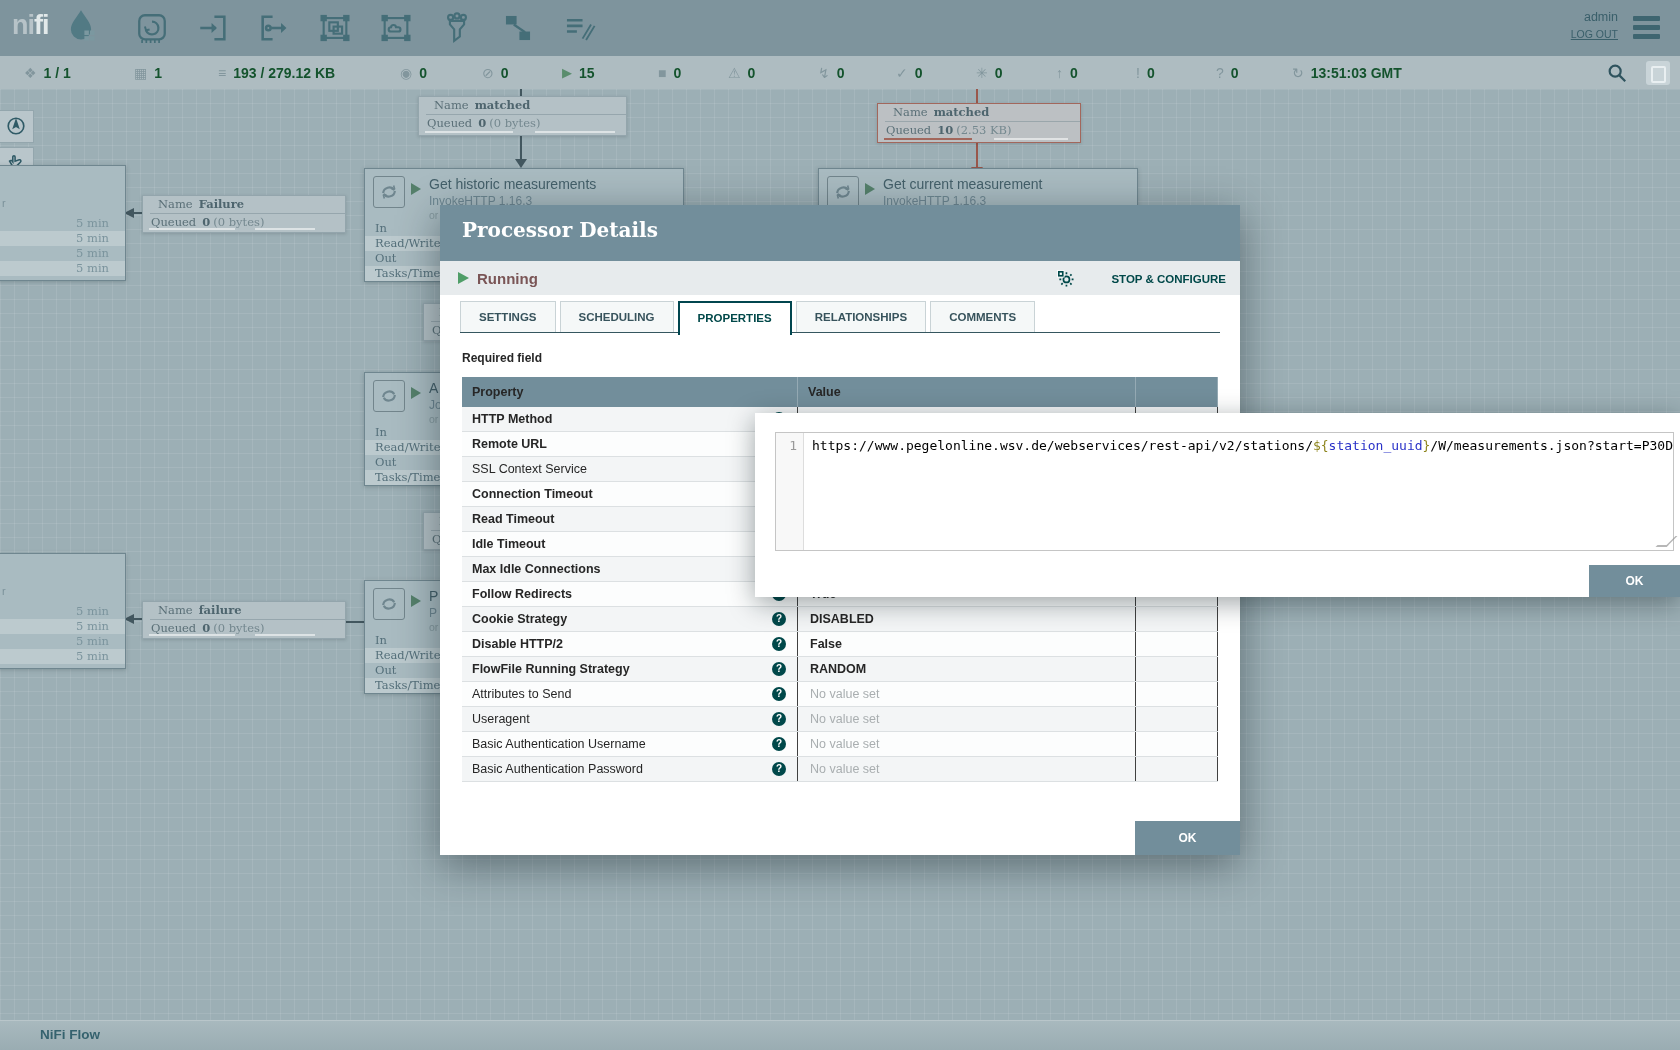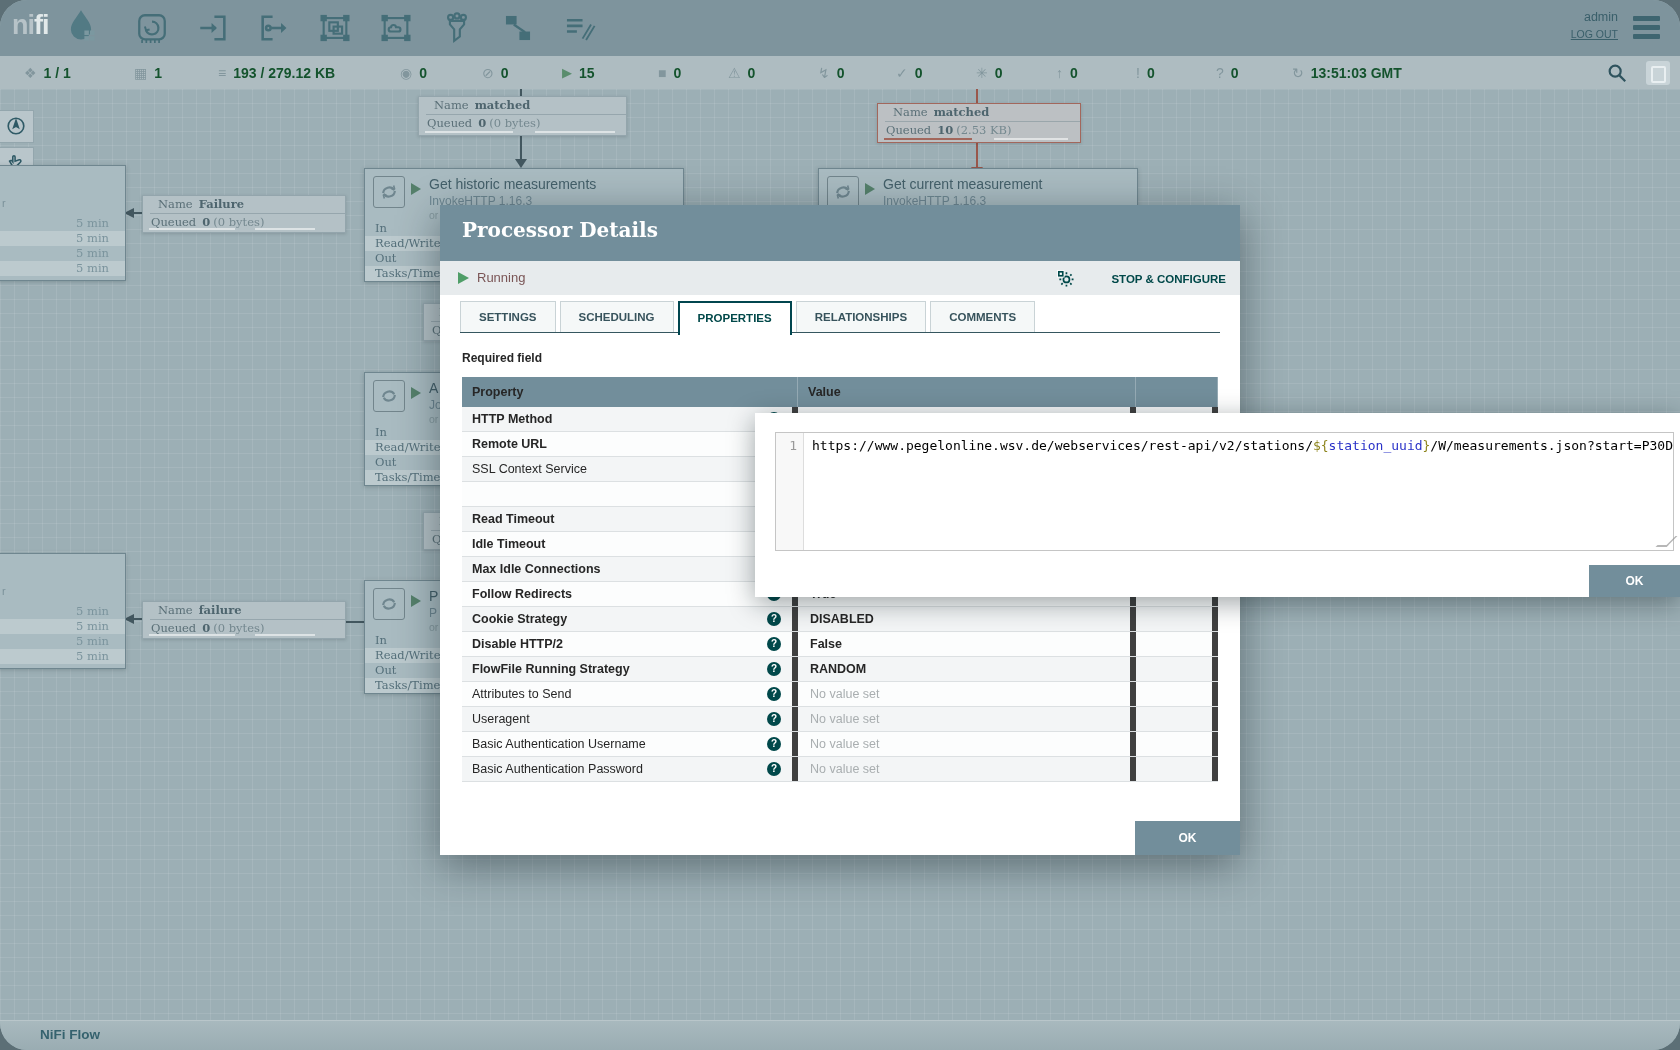--- a/index.html
+++ b/index.html
@@ -1,17 +1,17 @@
 <!DOCTYPE html>
 <html><head>
 <meta charset="utf-8">
 <style>
   html,body{margin:0;padding:0;background:#5c6f76;}
   #screen{position:relative;width:1680px;height:1050px;overflow:hidden;
-    font-family:"Liberation Sans",sans-serif;background:#9cafb5;border-radius:27px;}
+    font-family:"Liberation Sans",sans-serif;background:#9cafb5;}
   .ab{position:absolute;}
   
   #hdr{left:0;top:0;width:1680px;height:56px;background:#7e949d;}
   .logo-ni{font:bold 27px "Liberation Sans",sans-serif;color:#b7c3c8;letter-spacing:-1px;}
   .logo-fi{font:bold 27px "Liberation Sans",sans-serif;color:#e2e9ea;letter-spacing:-1px;}
   .tbico{width:34px;height:34px;top:11px;cursor:grab;}
   .tbico svg{width:34px;height:34px;}
   .usr{right:62px;top:10px;font-size:12.5px;color:#3a5f6a;text-align:right;width:120px;}
   .logout{right:62px;top:28px;font-size:10.5px;color:#3a5f6a;text-decoration:underline;text-align:right;width:120px;cursor:pointer;}
   .burger{right:20px;top:16px;width:27px;cursor:pointer;}
@@ -63,40 +63,40 @@
   .arr-d.red{border-top-color:#99574b;}
   .arr-l{width:0;height:0;border-right:10px solid #42575f;border-top:5px solid transparent;border-bottom:5px solid transparent;}
   
   #dlg{left:440px;top:205px;width:800px;height:650px;background:#fff;z-index:10;
     box-shadow:0 10px 40px rgba(10,25,30,.45);}
   #dlg-hdr{left:0;top:0;width:800px;height:56px;background:#728e9b;}
   #dlg-title{left:22px;top:13px;font-family:"DejaVu Serif",serif;font-weight:bold;font-size:20px;color:#fff;}
   #dlg-status{left:0;top:56px;width:800px;height:34px;background:#e7ebed;}
   .runplay{left:18px;top:11px;width:0;height:0;border-left:11px solid #4f9e68;
     border-top:6.5px solid transparent;border-bottom:6.5px solid transparent;}
-  #run-lbl{left:37px;top:9px;font-size:13px;font-weight:normal;color:#7a5556;}
+  #run-lbl{left:37px;top:9px;font-size:15px;font-weight:bold;color:#7a5556;}
   #stopcfg{right:14px;top:9px;display:flex;align-items:center;gap:5px;cursor:pointer;}
   #stopcfg span{font-size:11.5px;font-weight:bold;color:#004849;margin-left:32px;}
   
   #tabs{left:20px;top:96px;height:32px;display:flex;}
   .tab{height:30px;line-height:30px;padding:0 18px;font-size:11.5px;font-weight:bold;color:#37535c;
     background:#f5f8f8;border:1px solid #c9d3d6;margin-right:4px;cursor:pointer;}
   .tab.sel{background:#fff;border:2px solid #01464f;border-bottom:none;color:#004849;height:32px;position:relative;z-index:2;}
   #tabline{left:20px;top:127px;width:760px;height:1px;background:#35565f;}
   #reqf{left:22px;top:146px;font-size:12px;font-weight:bold;color:#262626;}
   
   #ptable{left:22px;top:172px;width:756px;height:423px;overflow:hidden;}
   #pthead{display:flex;height:30px;background:#728e9b;color:#fff;font-size:12.5px;font-weight:bold;}
   #pthead div{line-height:30px;padding-left:10px;border-right:1px solid rgba(255,255,255,.25);}
   .ptr{display:flex;height:24px;border-bottom:1px solid #dce0e2;background:#fcfdfd;}
   .ptr:nth-child(even){background:#f3f5f6;}
   .c1{width:336px;position:relative;}
   .c2{width:338px;}
   .c3{width:82px;}
-  .c1,.c2,.c3{box-sizing:border-box;border-right:6px solid #404040;line-height:24px;padding-left:10px;
+  .c1,.c2,.c3{box-sizing:border-box;border-right:1px solid #404040;line-height:24px;padding-left:10px;
     font-size:12.5px;color:#262626;white-space:nowrap;overflow:hidden;}
   .req .c1{font-weight:bold;}
   .c2{font-weight:bold;padding-left:12px;}
   .c2.noval{font-weight:normal;color:#a9aeb0;}
   .qm{position:absolute;right:11px;top:5px;width:14px;height:14px;border-radius:50%;background:#00484a;
     color:#fff;font-size:10px;font-weight:bold;text-align:center;line-height:14px;cursor:pointer;}
   #dlg-ok{right:0;bottom:0;width:105px;height:34px;background:#728e9b;color:#fff;
     font-size:12px;font-weight:bold;text-align:center;line-height:34px;cursor:pointer;}
   
   #veditor{left:755px;top:413px;width:925px;height:184px;background:#fff;z-index:20;
@@ -505,20 +505,21 @@
           <div class="c1"><span>Remote URL</span><span class="qm">?</span></div>
           <div class="c2"></div>
           <div class="c3"></div>
         </div>
       <div class="ptr">
           <div class="c1"><span>SSL Context Service</span><span class="qm">?</span></div>
           <div class="c2"></div>
           <div class="c3"></div>
         </div>
       <div class="ptr req">
+          <div class="c1"><span>Connection Timeout</span><span class="qm">?</span></div>
           <div class="c2"></div>
           <div class="c3"></div>
         </div>
       <div class="ptr req">
           <div class="c1"><span>Read Timeout</span><span class="qm">?</span></div>
           <div class="c2"></div>
           <div class="c3"></div>
         </div>
       <div class="ptr req">
           <div class="c1"><span>Idle Timeout</span><span class="qm">?</span></div>

